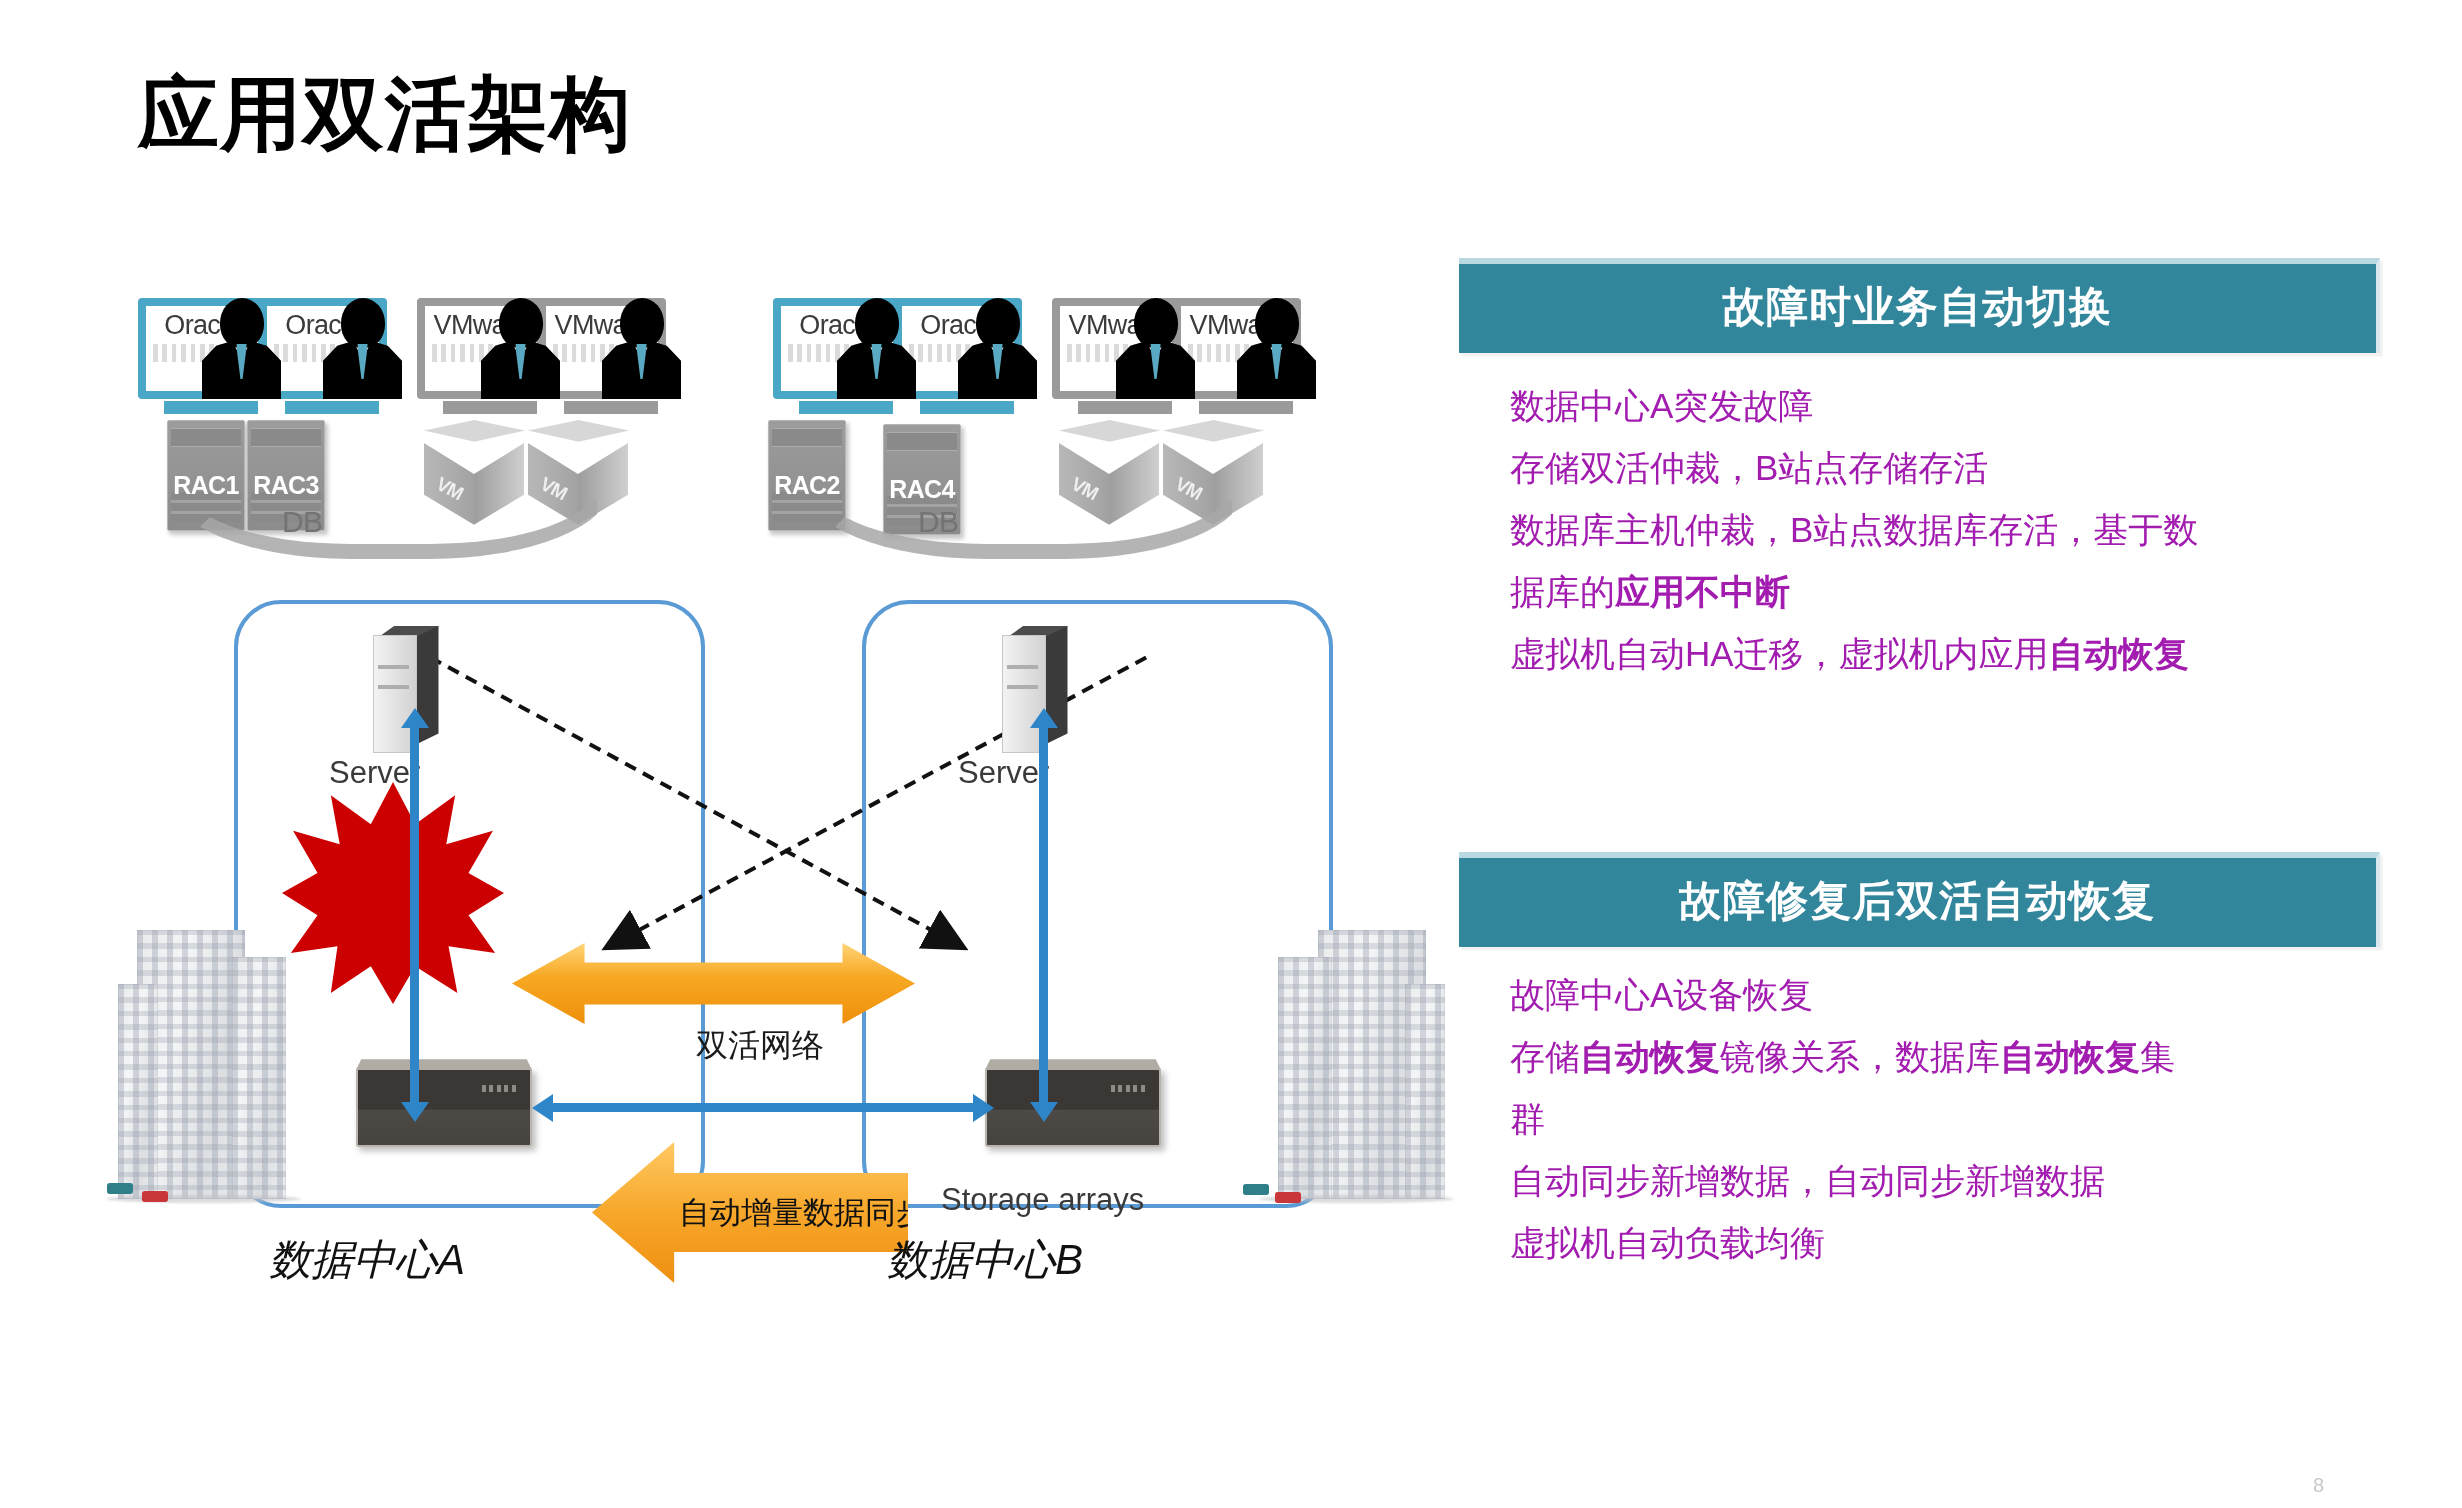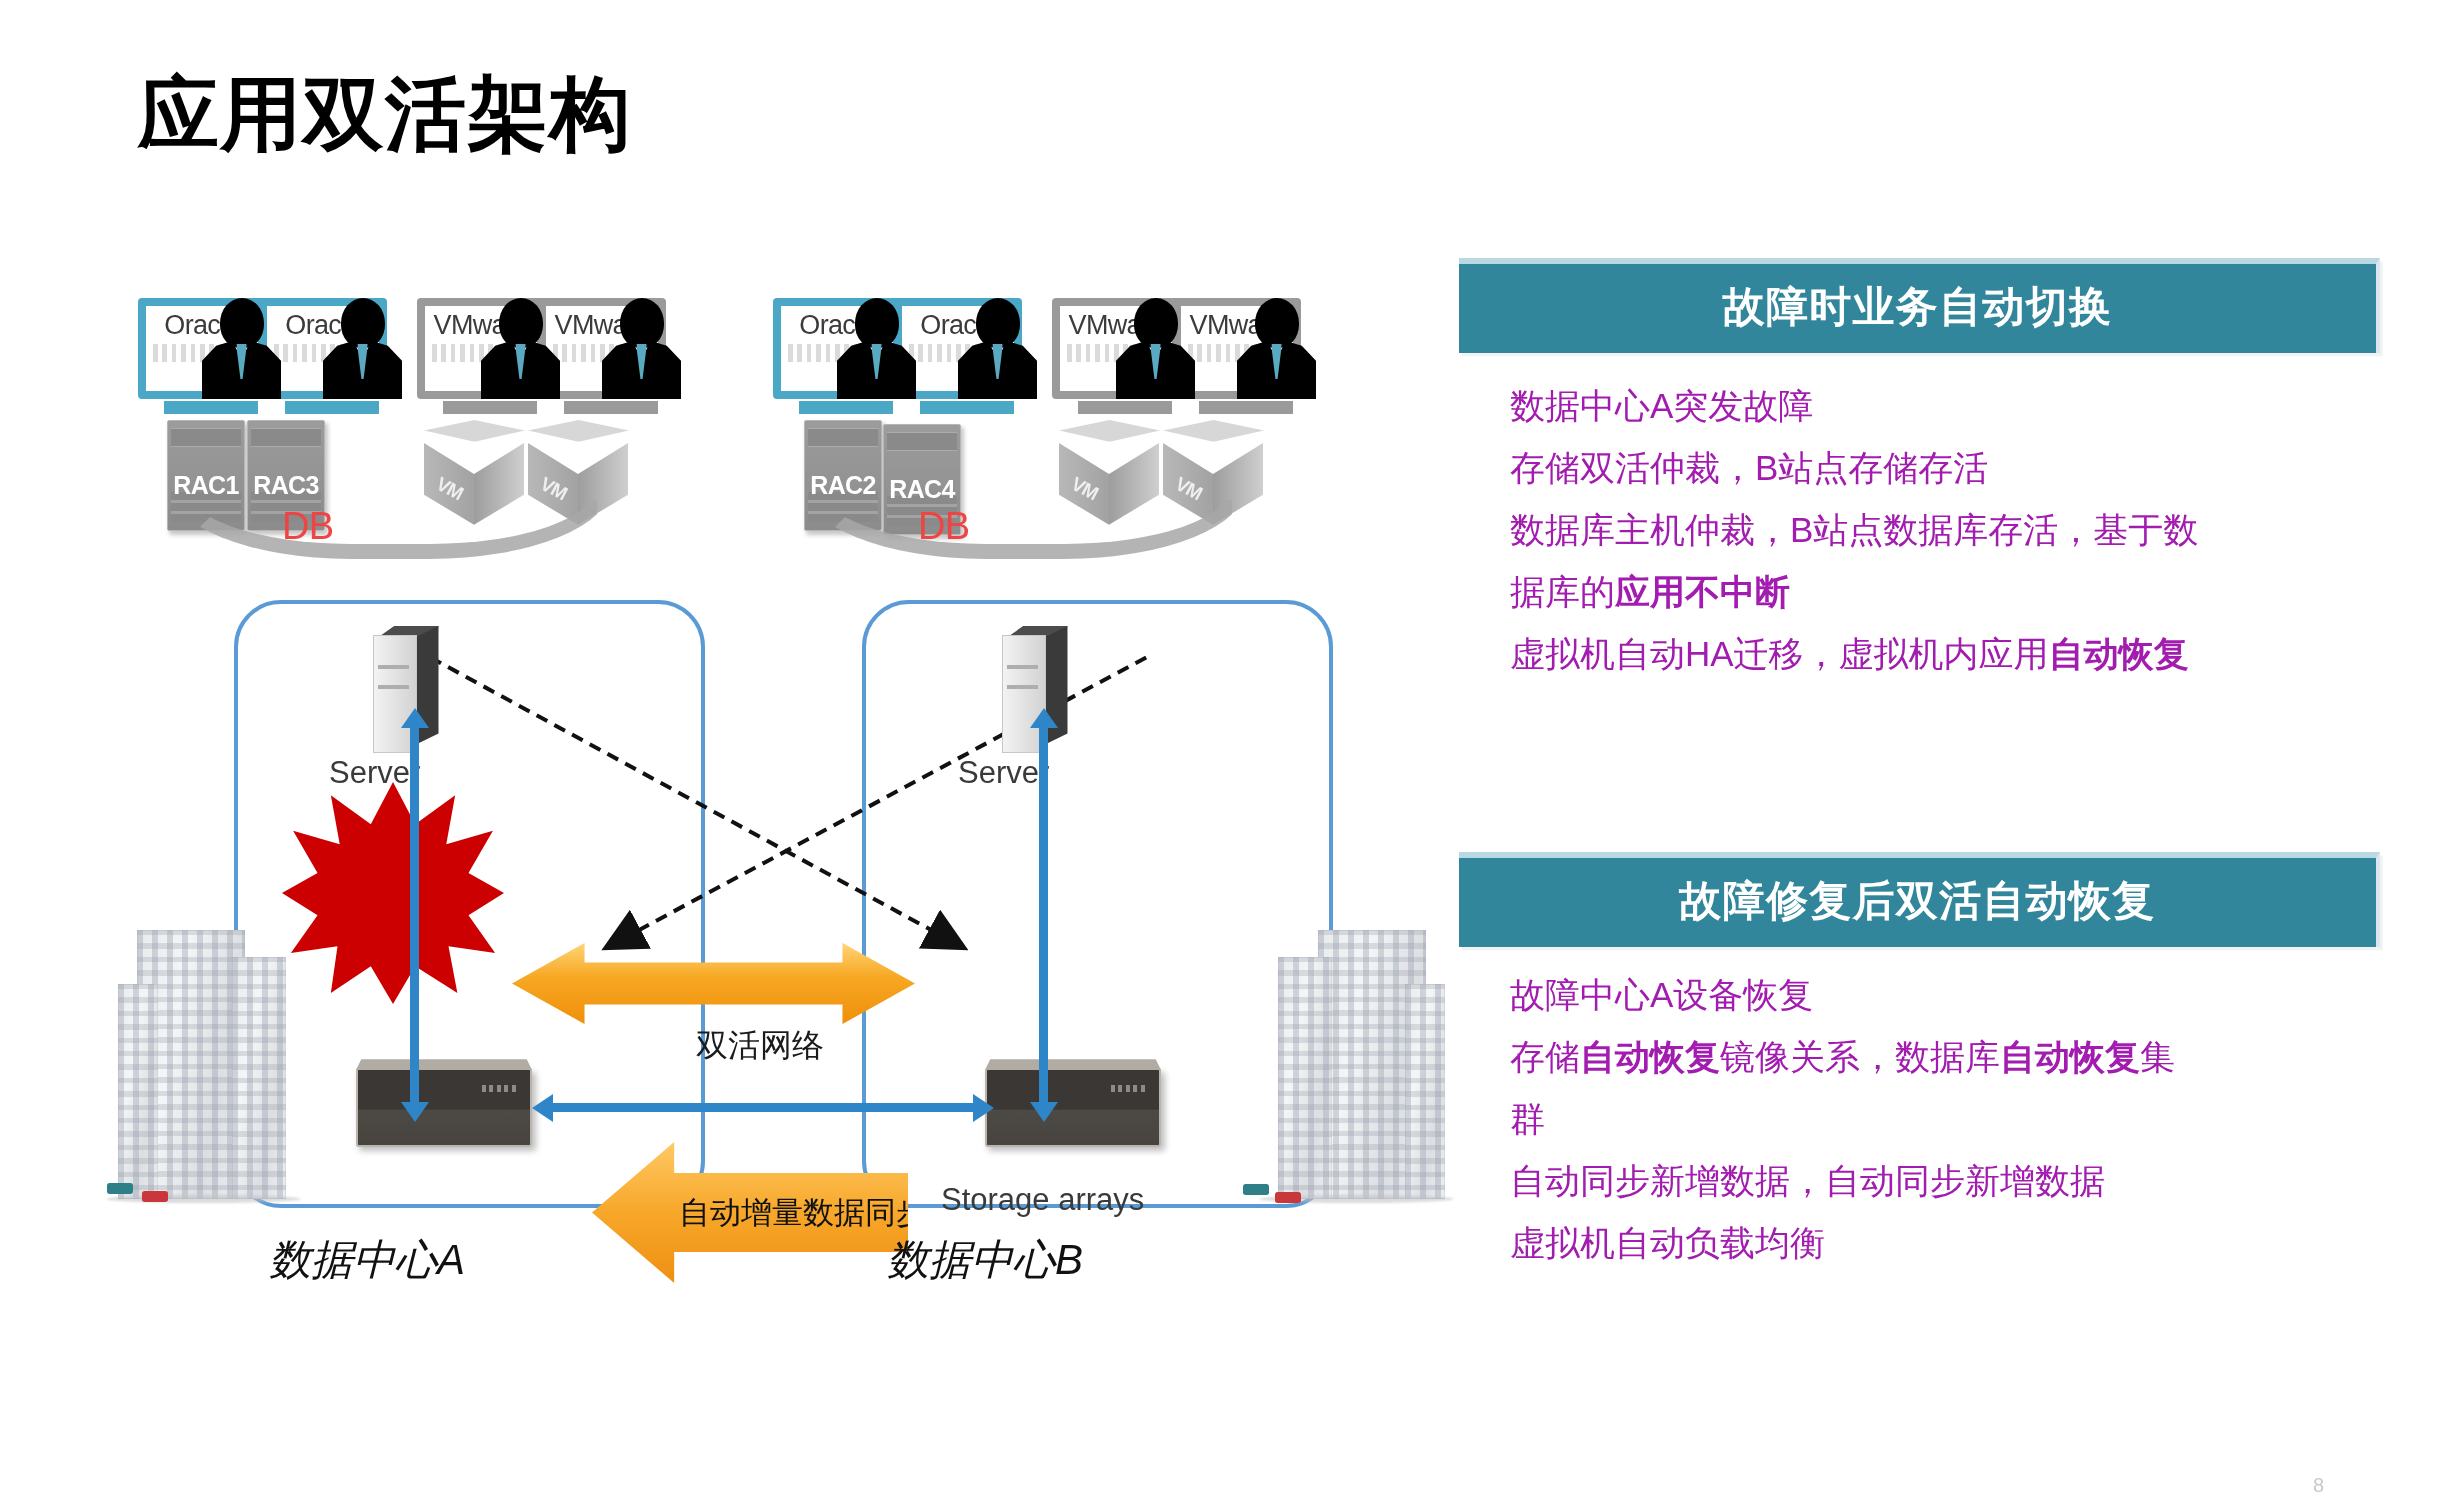--- a/index.html
+++ b/index.html
@@ -127,21 +127,21 @@
   }
 
   .db-arc {
     position: absolute; width: 363px; height: 74px;
     border: 15px solid #a8a8a8; border-top-color: transparent;
     border-left-color: transparent; border-right-color: transparent;
     border-radius: 0 0 182px 182px / 0 0 74px 74px;
     opacity: .85;
   }
   .db-label {
-    position: absolute; font-size: 38px; color: #ef4444; font-weight: 500;
+    position: absolute; font-size: 30px; color: #737373; font-weight: 500;
     letter-spacing: -0.7px;
   }
 
   
   .dc-box {
     position: absolute; border: 4.7px solid #5b9bd5; border-radius: 47px;
     background: transparent;
   }
 
   
@@ -397,21 +397,21 @@
           <span class="body"></span>
           <span class="tie"></span>
         </div>
       <div class="person" style="left:1237px; top:27px;">
           <span class="head"></span>
           <span class="body"></span>
           <span class="tie"></span>
         </div>
     </div>
 
-    <div class="rac" style="left:804px; top:149px;">
+    <div class="rac" style="left:768px; top:149px;">
         <div class="rlabel">RAC2</div>
       </div>
     <div class="rac" style="left:883px; top:153px;padding-left:32px;">
         <div class="rlabel">RAC4</div>
       </div>
     <div class="vmcube" style="left:1059px; top:149px;">
         <span class="top"></span>
         <span class="lft"></span>
         <span class="rgt"></span>
         <span class="vlabel">VM</span>

